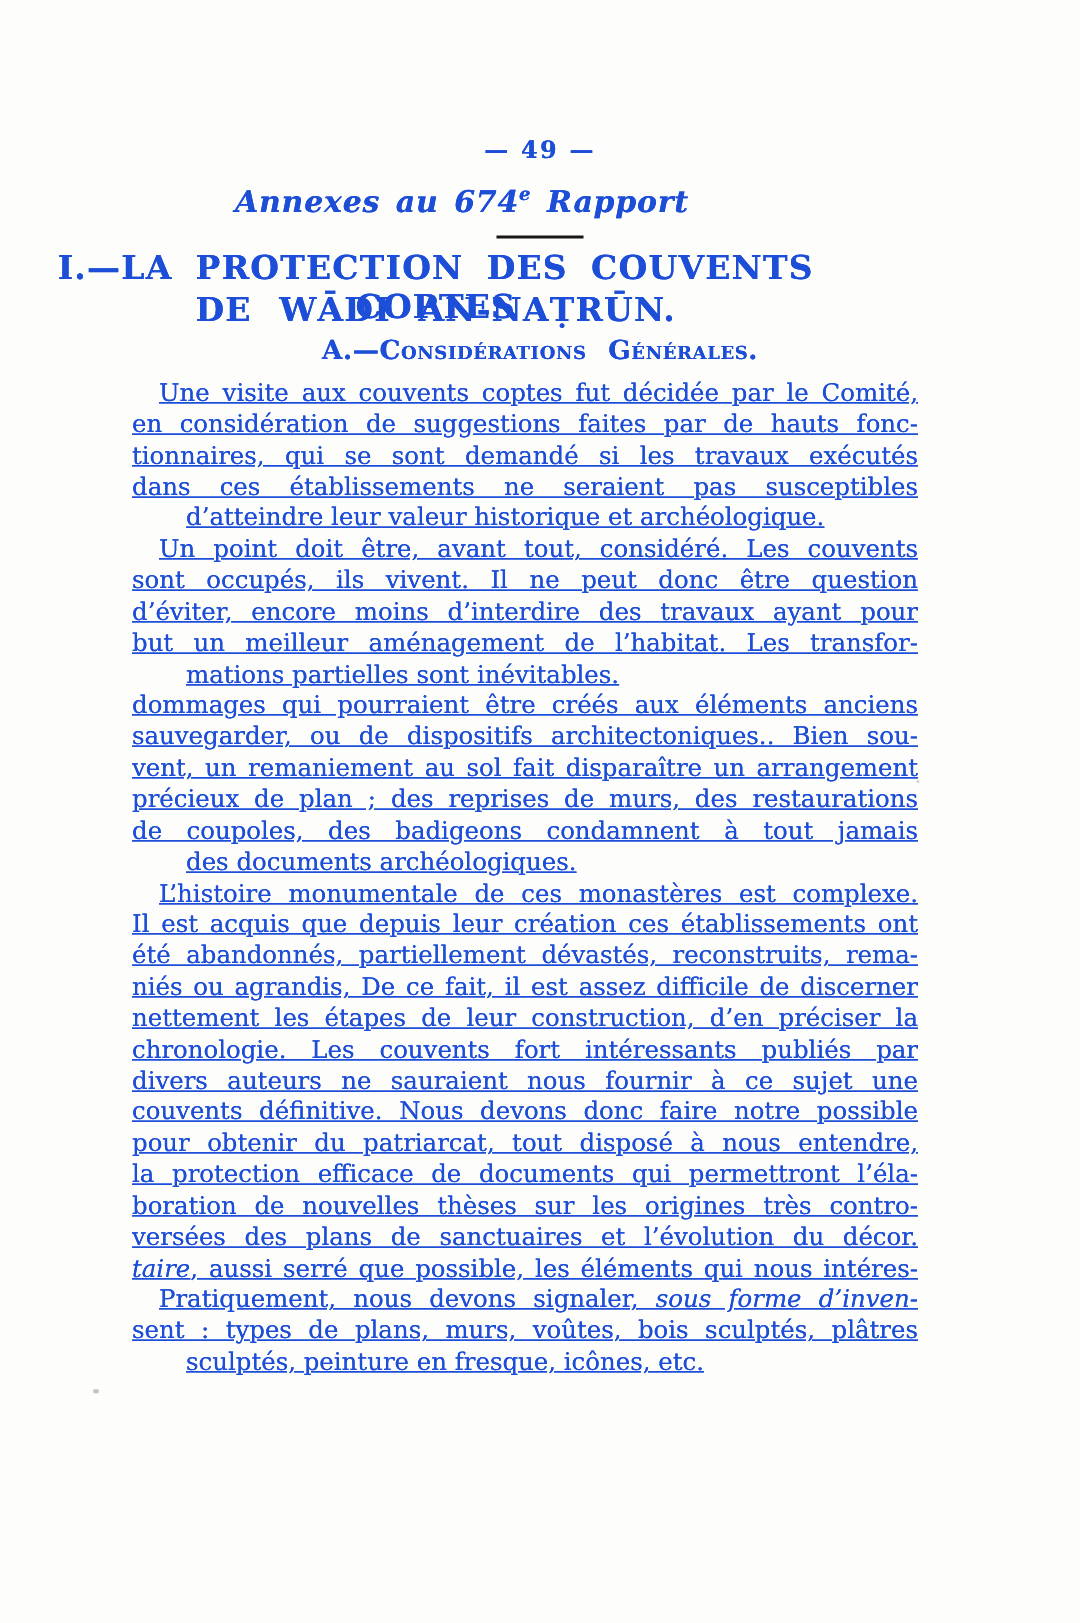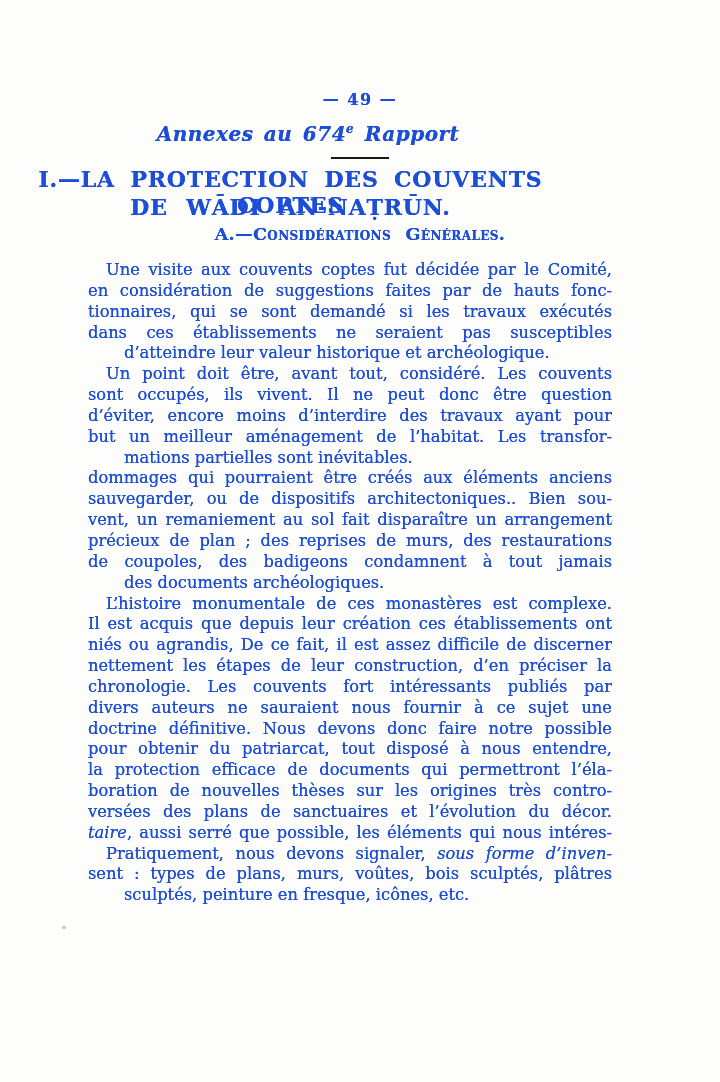--- a/index.html
+++ b/index.html
@@ -33,22 +33,23 @@
     font-size:22px;font-weight:bold;letter-spacing:0.8px;word-spacing:7px;
   }
   .main-title.l1{top:166px;}
   .main-title.l2{top:194px;word-spacing:10px;}
   .section-heading{
     position:absolute;top:224px;left:0;width:720px;text-align:center;
     font-size:17.5px;font-weight:600;word-spacing:8px;letter-spacing:0.4px;
   }
   .section-heading .sc{font-variant:small-caps;}
   .body-text{
-    position:absolute;top:260px;left:88px;width:524px;
+    position:absolute;top:252px;left:88px;width:524px;
     font-size:16.3px;
+    text-decoration:underline;
   }
   .line{
     height:20.85px;line-height:20.85px;
     text-align:justify;text-align-last:justify;text-justify:inter-word;
     overflow:hidden;white-space:normal;
   }
   .line.first{text-indent:18px;}
   .line.last{text-align-last:left;margin-left:36px;}
   .speck{position:absolute;background:#9a948c;border-radius:50%;}
   .speck.s1{left:62px;top:926px;width:4px;height:3px;opacity:.55;}
@@ -83,25 +84,26 @@
       <div class="line"><span>but un meilleur aménagement de l’habitat. Les transfor-</span></div>
       <div class="line last"><span>mations partielles sont inévitables.</span></div>
       <div class="line"><span>dommages qui pourraient être créés aux éléments anciens</span></div>
       <div class="line"><span>sauvegarder, ou de dispositifs architectoniques.. Bien sou-</span></div>
       <div class="line"><span>vent, un remaniement au sol fait disparaître un arrangement</span></div>
       <div class="line"><span>précieux de plan ; des reprises de murs, des restaurations</span></div>
       <div class="line"><span>de coupoles, des badigeons condamnent à tout jamais</span></div>
       <div class="line last"><span>des documents archéologiques.</span></div>
       <div class="line first"><span>L’histoire monumentale de ces monastères est complexe.</span></div>
       <div class="line"><span>Il est acquis que depuis leur création ces établissements ont</span></div>
+      <div class="line"><span>été abandonnés, partiellement dévastés, reconstruits, rema-</span></div>
       <div class="line"><span>niés ou agrandis, De ce fait, il est assez difficile de discerner</span></div>
       <div class="line"><span>nettement les étapes de leur construction, d’en préciser la</span></div>
       <div class="line"><span>chronologie. Les couvents fort intéressants publiés par</span></div>
       <div class="line"><span>divers auteurs ne sauraient nous fournir à ce sujet une</span></div>
-      <div class="line"><span>doctrine définitive. Nous devons donc faire notre possible</span></div>
+      <div class="line"><span>couvents définitive. Nous devons donc faire notre possible</span></div>
       <div class="line"><span>pour obtenir du patriarcat, tout disposé à nous entendre,</span></div>
       <div class="line"><span>la protection efficace de documents qui permettront l’éla-</span></div>
       <div class="line"><span>boration de nouvelles thèses sur les origines très contro-</span></div>
       <div class="line"><span>versées des plans de sanctuaires et l’évolution du décor.</span></div>
       <div class="line"><i>taire</i><span>, aussi serré que possible, les éléments qui nous intéres-</span></div>
       <div class="line first"><span>Pratiquement, nous devons signaler, </span><i>sous forme d’inven-</i></div>
       <div class="line"><span>sent : types de plans, murs, voûtes, bois sculptés, plâtres</span></div>
       <div class="line last"><span>sculptés, peinture en fresque, icônes, etc.</span></div>
     </div>
 

